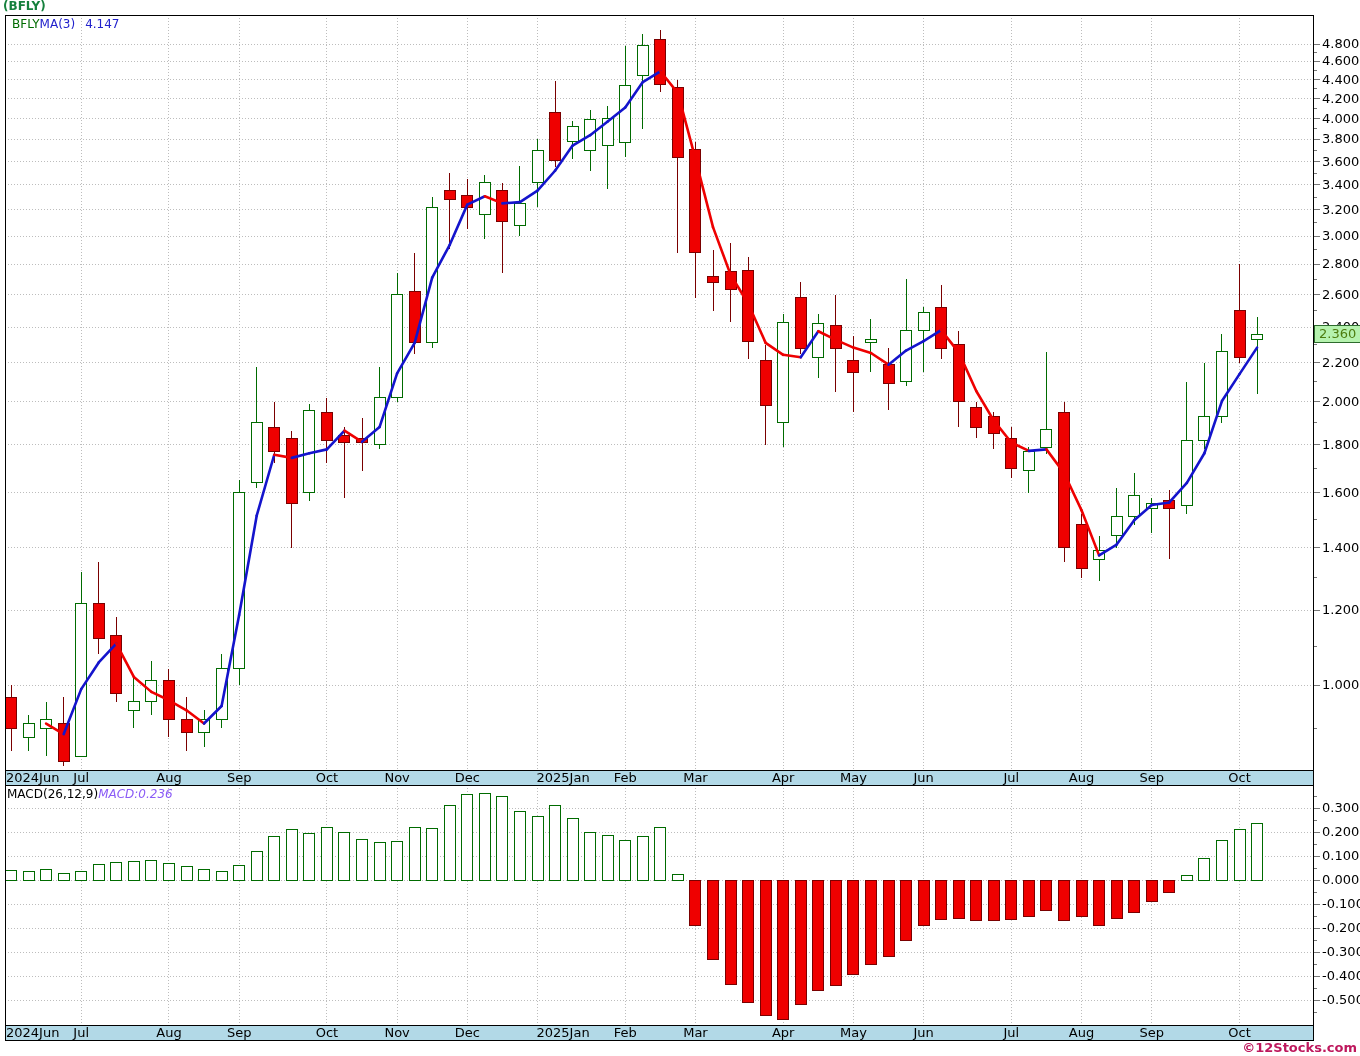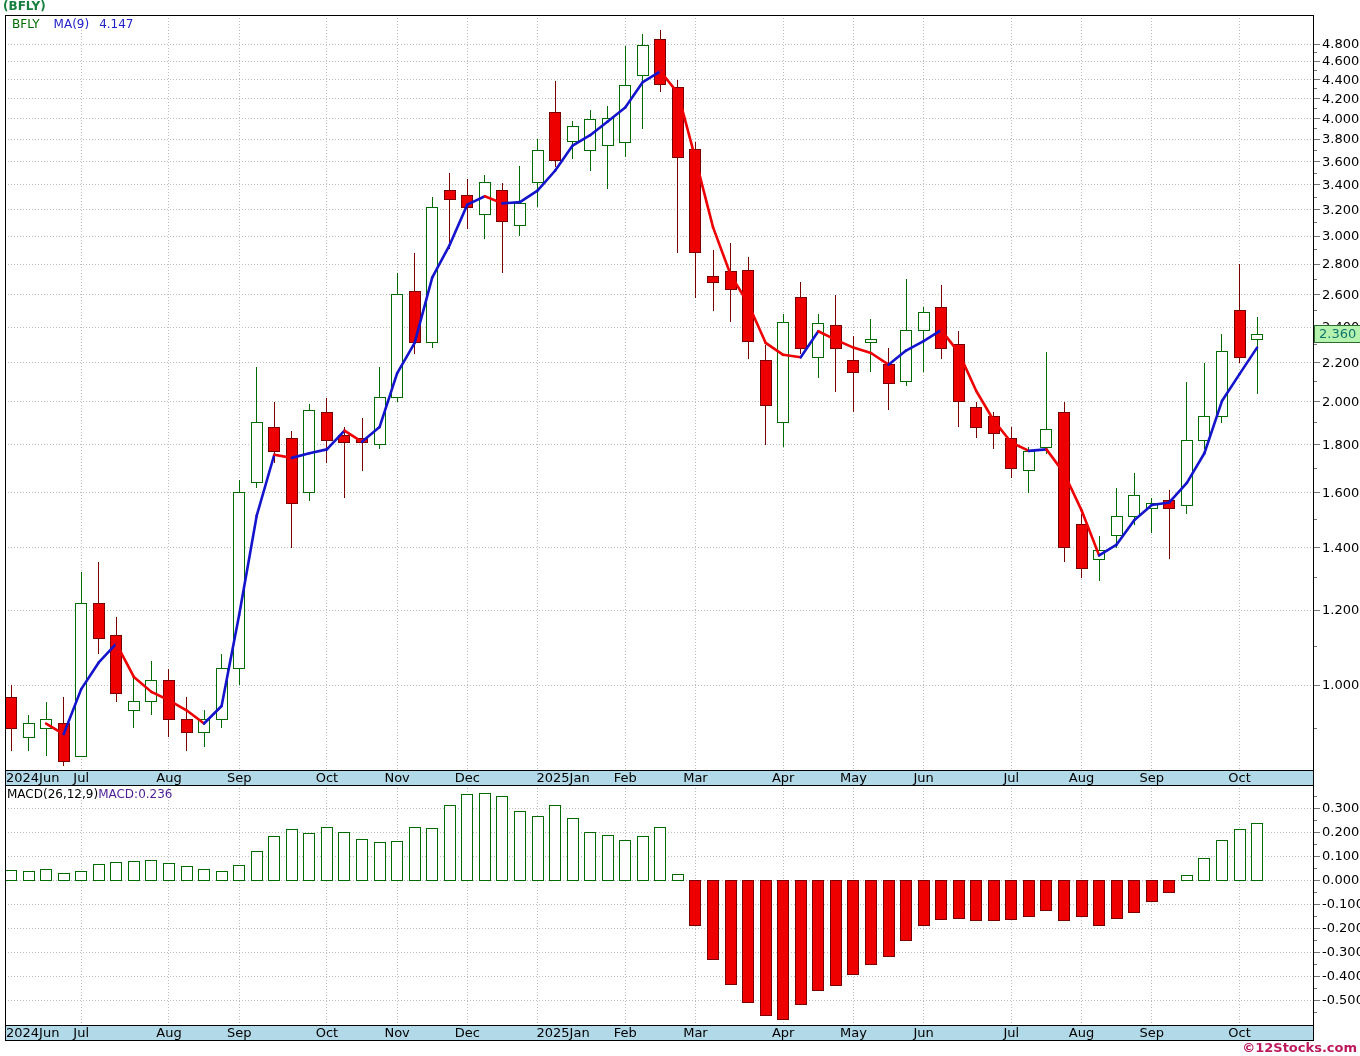--- a/index.html
+++ b/index.html
@@ -1,27 +1,27 @@
 <!DOCTYPE html>
 <html><head>
 <meta charset="utf-8">
 <style>
   html,body{margin:0;padding:0;background:#fff;width:1360px;height:1056px;overflow:hidden;}
   body{position:relative;font-family:"DejaVu Sans","Liberation Sans",sans-serif;}
   #chart{position:absolute;left:0;top:0;}
   .ovl{position:absolute;white-space:nowrap;}
   #title{left:3px;top:-1px;font-size:12px;font-weight:bold;color:#15803d;}
   #legend{left:12px;top:17px;font-size:12px;}
-  #legend .sym{color:#006b00;margin-right:14px;}
+  #legend .sym{color:#006b00;}
   #legend .ma{color:#2222cc;margin-right:10px;}
   #legend .maval{color:#2222cc;}
   #mlegend{left:7px;top:787px;font-size:12px;}
   #mlegend .mname{color:#000;margin-right:0;}
-  #mlegend .mval{color:#4c1d95;}
-  #badge{left:1314px;font-size:13px;color:#0f766e;background:#b5f2ae;border:1px solid #2d6b2d;padding:0 4px 1px 4px;line-height:15px;}
+  #mlegend .mval{color:#8b5cf6;font-style:italic;}
+  #badge{left:1314px;font-size:13px;color:#4d7c0f;background:#b5f2ae;border:1px solid #2d6b2d;padding:0 4px 1px 4px;line-height:15px;}
   #wm{right:3px;bottom:1px;font-size:13px;font-weight:bold;color:#be185d;}
 </style>
 </head>
 <body>
 
 <svg id="chart" width="1360" height="1056">
     <rect x="0" y="0" width="1360" height="1056" fill="#fff"></rect>
     <line x1="5" y1="44" x2="1313" y2="44" stroke="#bdbdbd" stroke-width="1" stroke-dasharray="1 2" shape-rendering="crispEdges"></line>
     <line x1="5" y1="61.391582305711786" x2="1313" y2="61.391582305711786" stroke="#bdbdbd" stroke-width="1" stroke-dasharray="1 2" shape-rendering="crispEdges"></line>
     <line x1="5" y1="79.55637298678488" x2="1313" y2="79.55637298678488" stroke="#bdbdbd" stroke-width="1" stroke-dasharray="1 2" shape-rendering="crispEdges"></line>
@@ -492,21 +492,21 @@
     <line x1="1313" y1="964" x2="1317" y2="964" stroke="#777777" stroke-width="1" shape-rendering="crispEdges"></line>
     <line x1="1313" y1="988" x2="1317" y2="988" stroke="#777777" stroke-width="1" shape-rendering="crispEdges"></line>
     <line x1="1313" y1="1012" x2="1317" y2="1012" stroke="#777777" stroke-width="1" shape-rendering="crispEdges"></line>
     <rect x="5" y="15" width="1308" height="755" fill="none" stroke="#000000" stroke-width="1" shape-rendering="crispEdges"></rect>
     <rect x="5" y="785" width="1308" height="240" fill="none" stroke="#000000" stroke-width="1" shape-rendering="crispEdges"></rect>
   </svg>
 
 <div class="ovl" id="title">(BFLY)</div>
 
 <div class="ovl" id="legend">
-  <span class="sym">BFLY</span><span class="ma">MA(9)</span><span class="maval">4.147</span>
+  <span class="sym">BFLY</span><span class="ma">MA(3)</span><span class="maval">4.147</span>
 </div>
 
 <div class="ovl" id="mlegend">
   <span class="mname">MACD(26,12,9)</span><span class="mval">MACD:0.236</span>
 </div>
 
 <div class="ovl" id="badge" style="top: 325.116px;">2.360</div>
 
 <div class="ovl" id="wm">©12Stocks.com</div>
 

